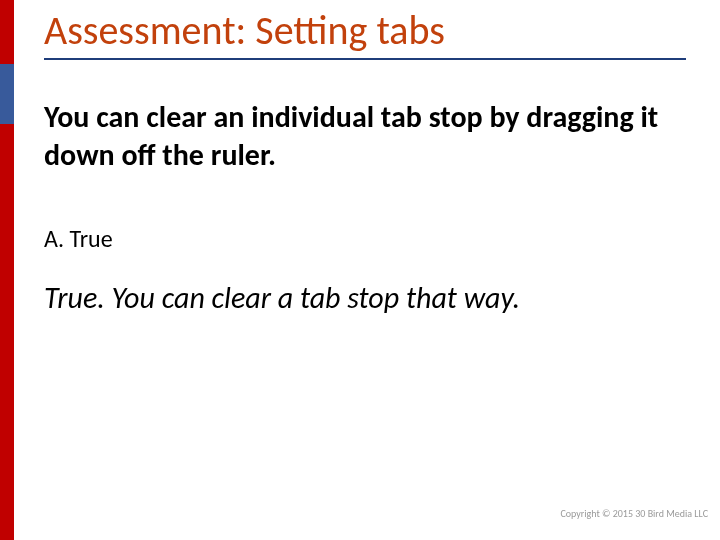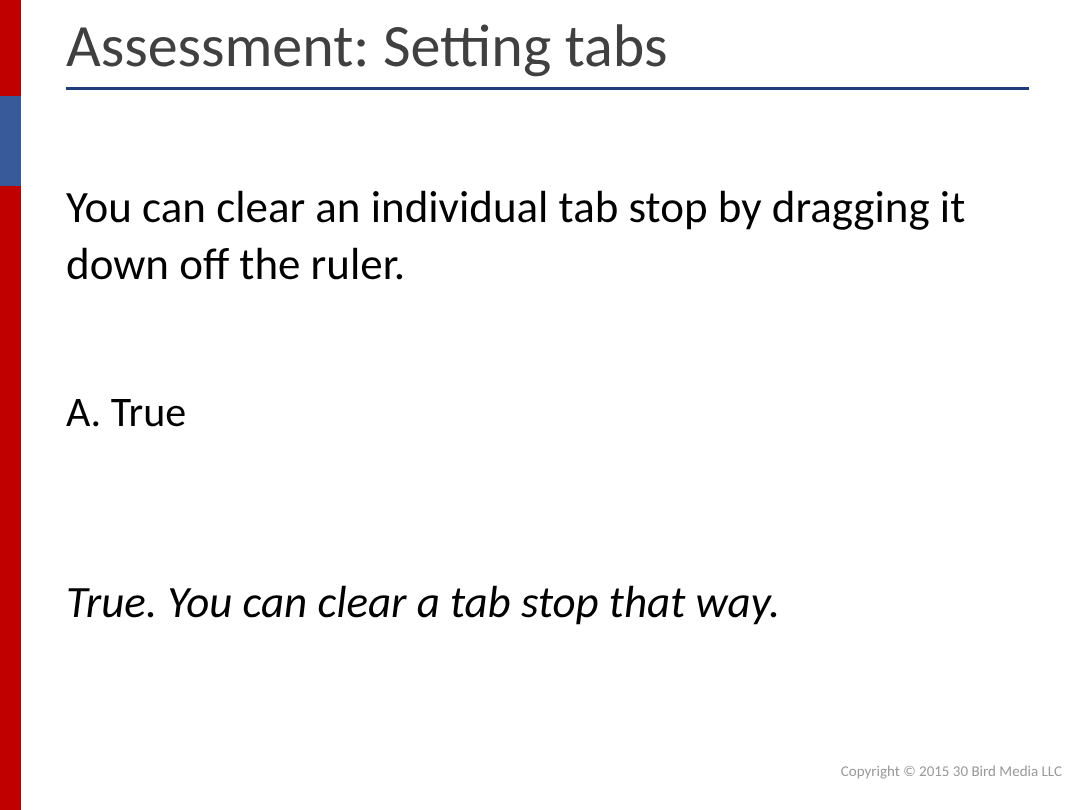--- a/index.html
+++ b/index.html
@@ -29,40 +29,40 @@
   .content {
     position: absolute;
     left: 14px;
     top: 0;
     width: 706px;
     height: 540px;
     padding: 8px 34px 0 30px;
   }
   .title {
     font-size: 40px;
-    color: #404040;
+    color: #c2410c;
     font-weight: 400;
     letter-spacing: 0px;
     padding-bottom: 4px;
     border-bottom: 2px solid #1f3d7a;
-    margin-bottom: 60px;
+    margin-bottom: 38px;
     line-height: 1.15;
   }
   .question {
     font-size: 30px;
     color: #000000;
     line-height: 1.28;
-    margin-bottom: 60px;
-    font-weight: 400;
+    margin-bottom: 48px;
+    font-weight: 700;
   }
   .options {
-    font-size: 28px;
+    font-size: 24px;
     color: #000000;
     line-height: 1.32;
-    margin-bottom: 88px;
+    margin-bottom: 24px;
     font-weight: 400;
   }
   .answer {
     font-size: 30px;
     color: #000000;
     line-height: 1.3;
     font-weight: 400;
     font-style: italic;
   }
   .copyright {

